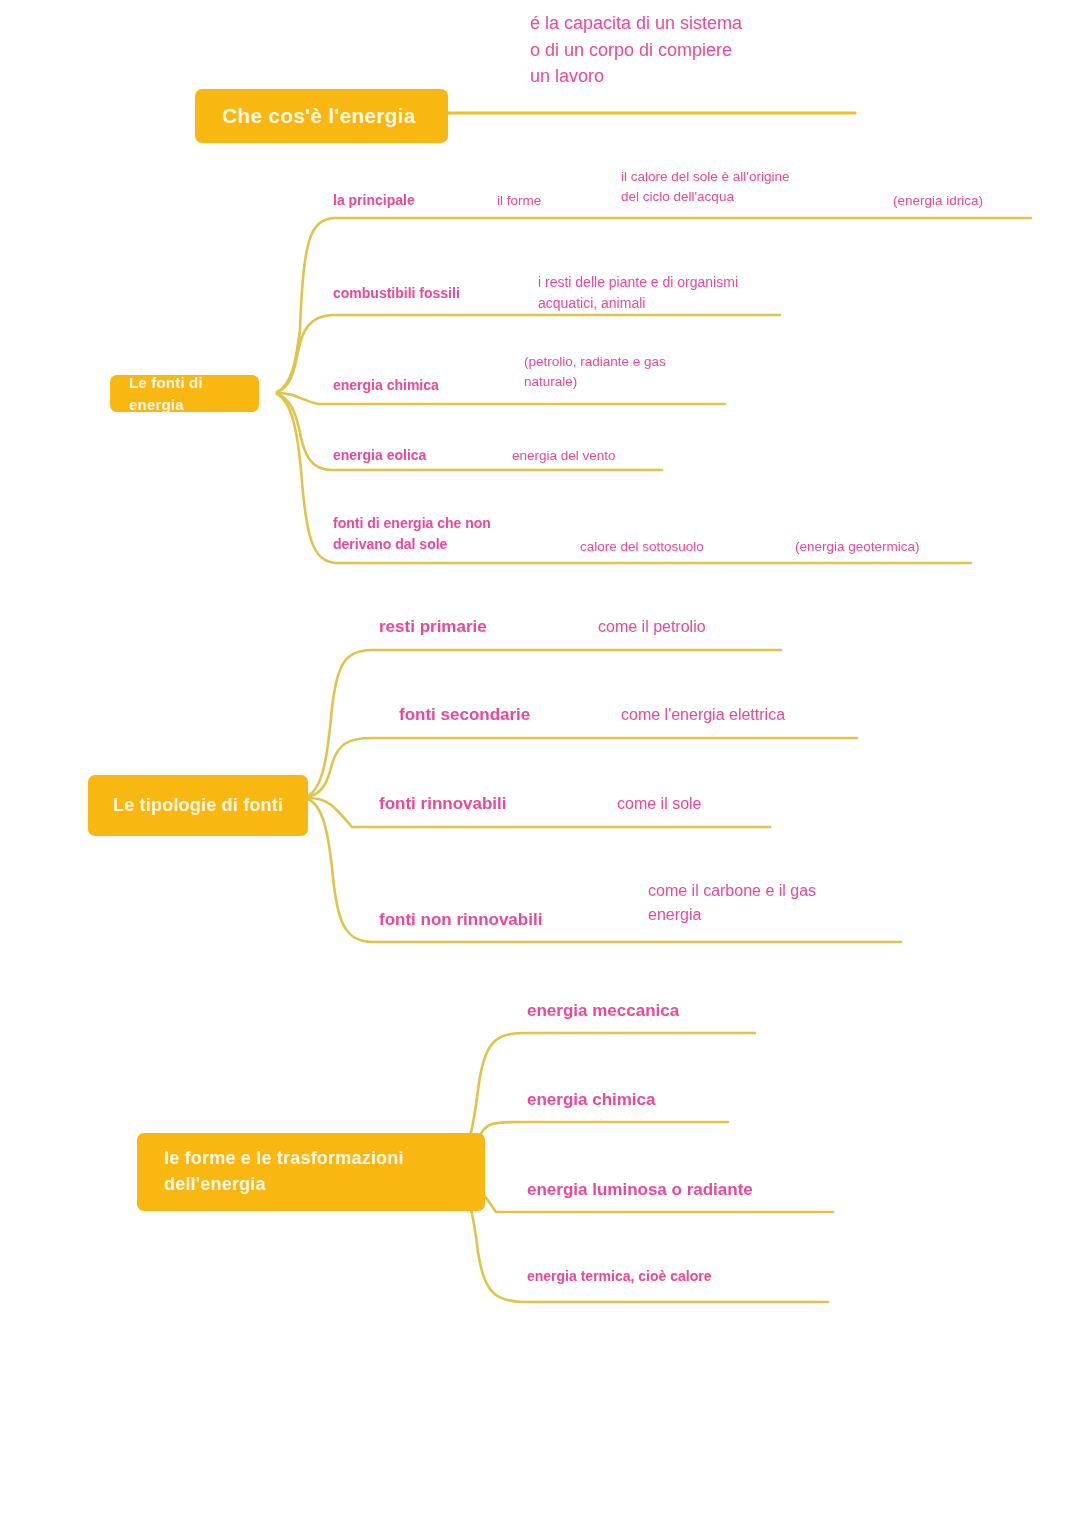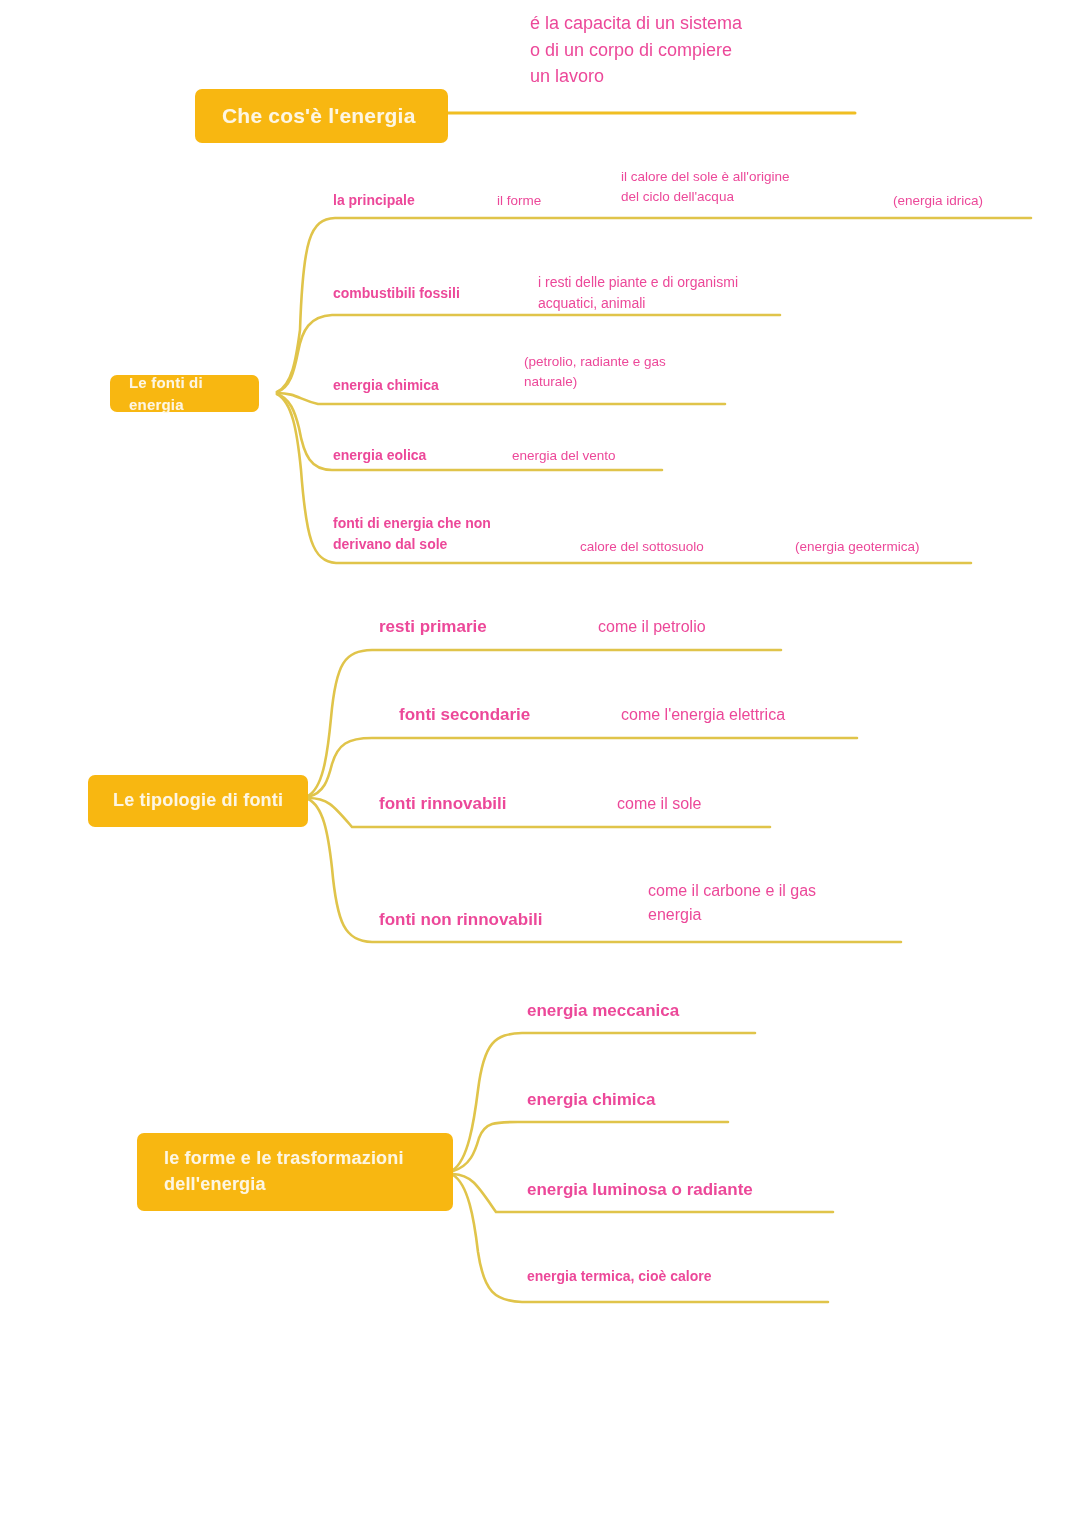--- a/index.html
+++ b/index.html
@@ -78,37 +78,37 @@
   #t-petrolio2    { left: 524px; top: 352px; font-size: 13.5px; }
   #t-eolica       { left: 333px; top: 445px; font-size: 14px; }
   #t-vento        { left: 512px; top: 446px; font-size: 13.5px; }
   #t-nonderivano  { left: 333px; top: 513px; font-size: 14px; }
   #t-sottosuolo   { left: 580px; top: 537px; font-size: 13.5px; }
   #t-geotermica   { left: 795px; top: 537px; font-size: 13.5px; }
 
   
   #node-tipologie {
     left: 88px; top: 775px;
-    width: 220px; height: 52px;
+    width: 220px; height: 61px;
     padding-left: 25px;
     font-size: 18px;
   }
   #t-primarie     { left: 379px; top: 614px; font-size: 17px; }
   #t-comepetrolio { left: 598px; top: 615px; font-size: 16px; }
   #t-secondarie   { left: 399px; top: 702px; font-size: 17px; }
   #t-comeelettr   { left: 621px; top: 703px; font-size: 16px; }
   #t-rinnovabili  { left: 379px; top: 791px; font-size: 17px; }
   #t-comesole     { left: 617px; top: 792px; font-size: 16px; }
   #t-nonrinn      { left: 379px; top: 907px; font-size: 17px; }
   #t-comecarbone  { left: 648px; top: 879px; font-size: 16px; }
 
   
   #node-forme {
     left: 137px; top: 1133px;
-    width: 316px; height: 78px;
+    width: 348px; height: 78px;
     padding-left: 27px;
     font-size: 18px;
   }
   #t-meccanica { left: 527px; top: 998px; font-size: 17px; }
   #t-chimica4  { left: 527px; top: 1087px; font-size: 17px; }
   #t-luminosa  { left: 527px; top: 1177px; font-size: 17px; }
   #t-termica   { left: 527px; top: 1266px; font-size: 14px; }
 </style>
 </head>
 <body>

